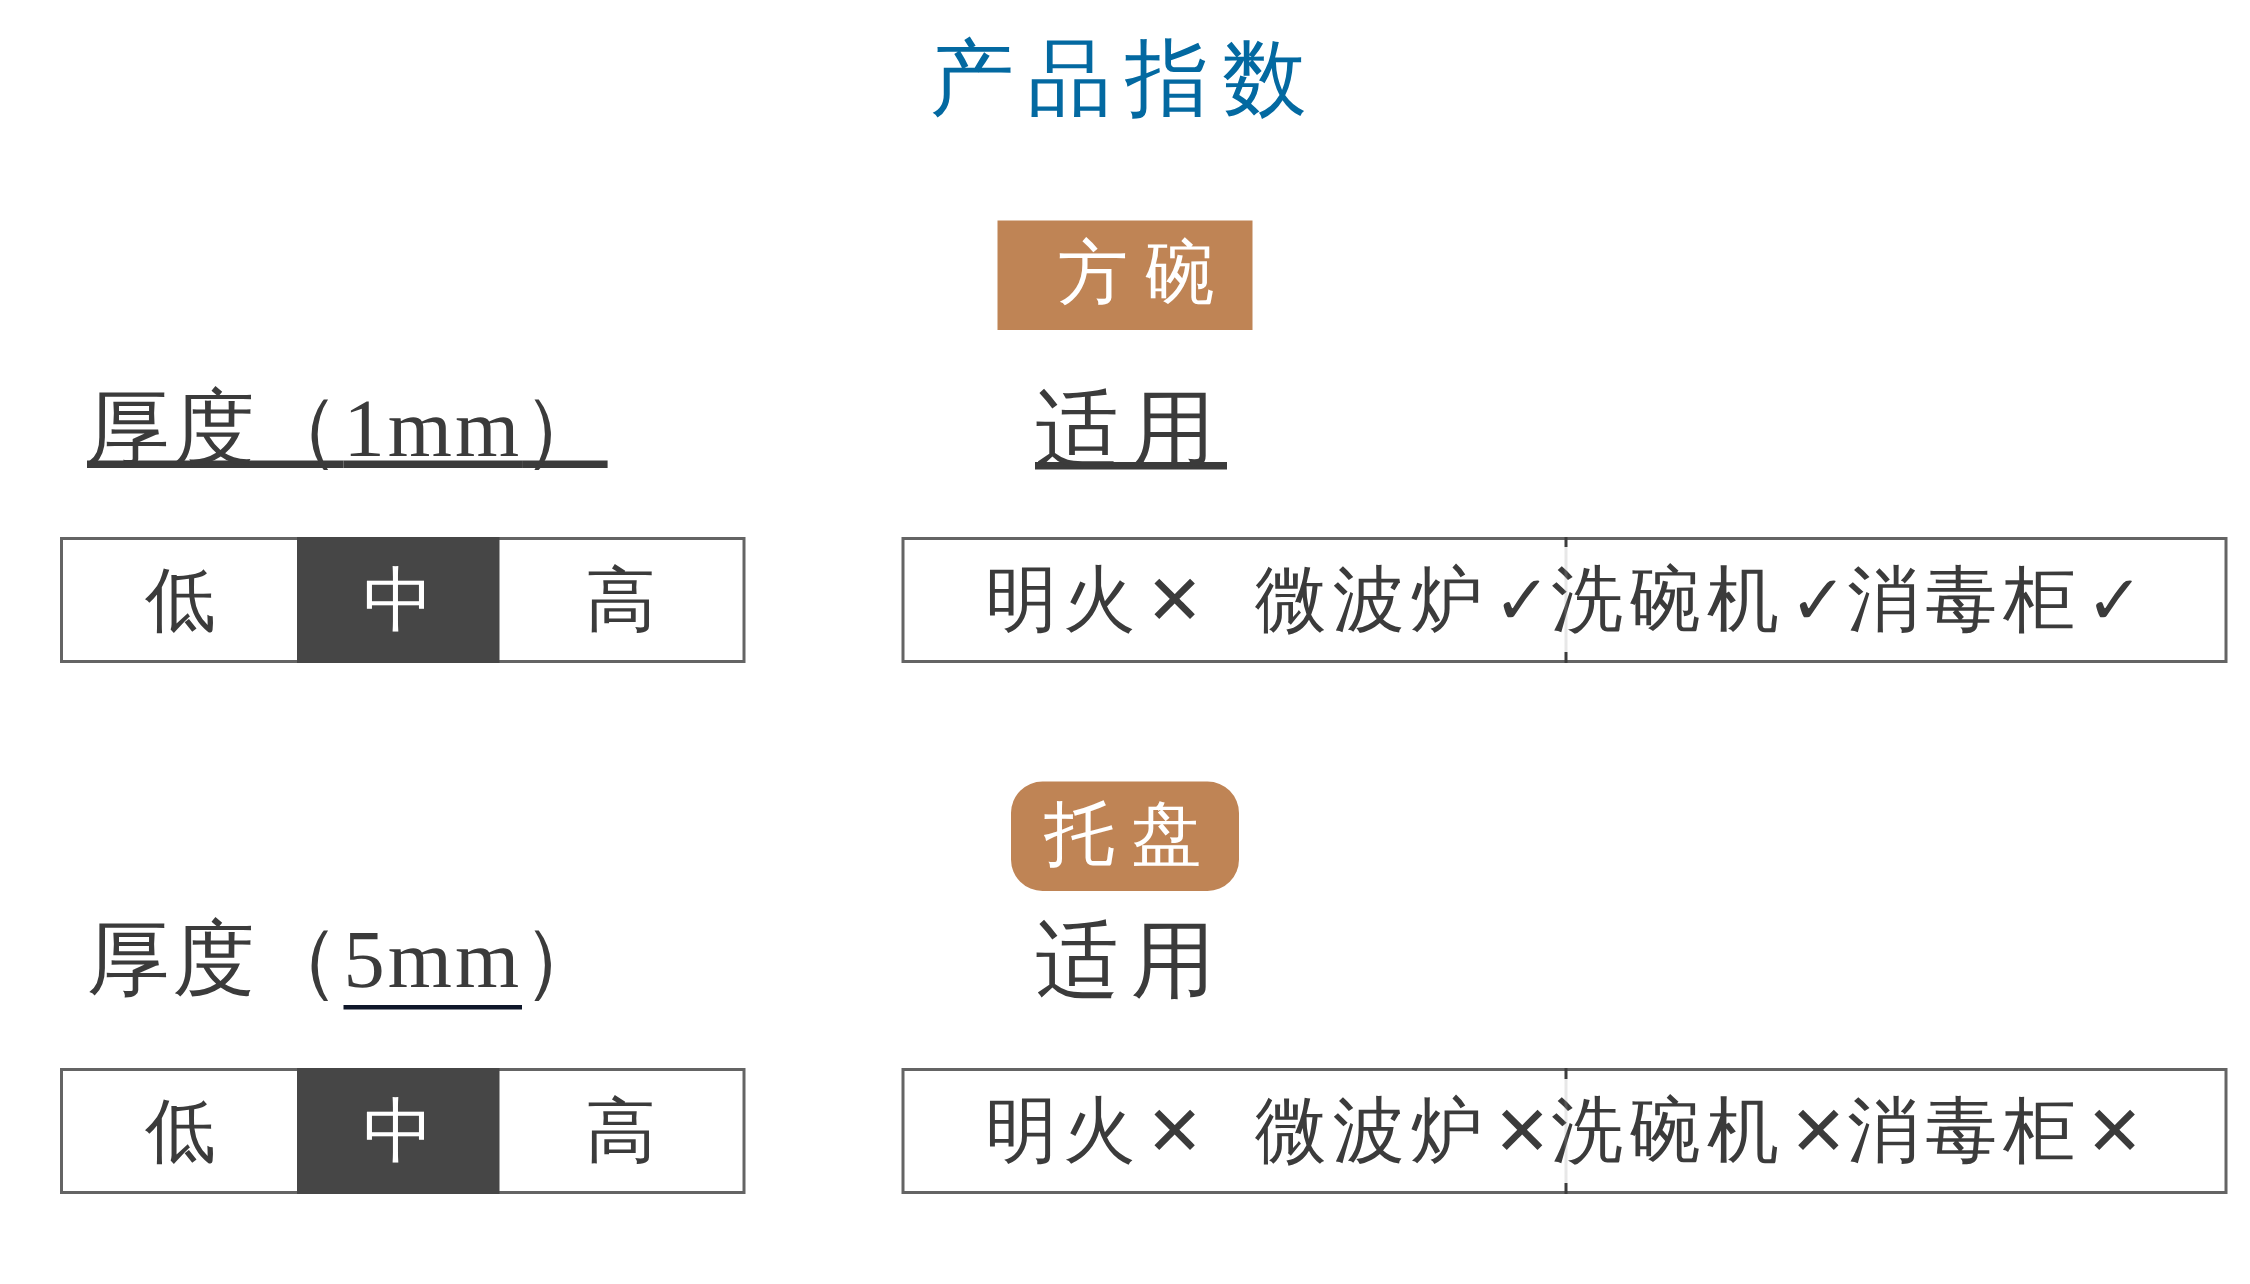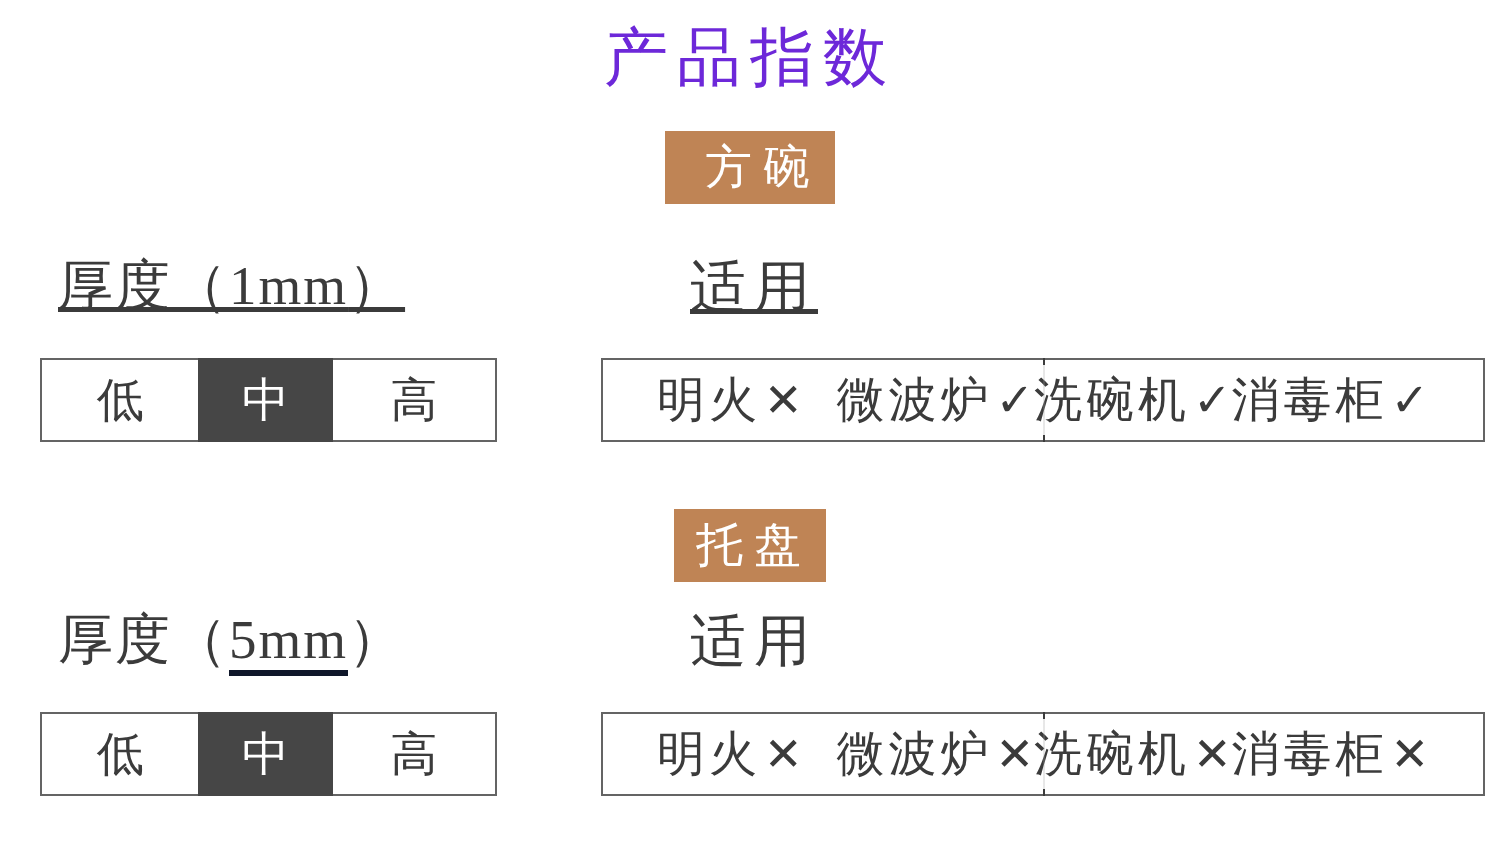--- a/index.html
+++ b/index.html
@@ -7,50 +7,50 @@
     position:relative;
     width:1500px;height:856px;
     background:#ffffff;
     color:#3b3b3b;
     font-family:"Liberation Serif","DejaVu Serif",serif;
     overflow:hidden;
   }
   .title{
     position:absolute;top:20px;left:0;right:0;
     text-align:center;
-    font-size:64px;line-height:1.2;
+    font-size:56px;line-height:1.2;
     letter-spacing:9px;
-    color:#6d28d9;
+    color:#0369a1;
   }
   .badge{
     position:absolute;left:50%;transform:translateX(-50%);
     background:#bf8455;
     color:#ffffff;
     font-size:47px;line-height:1;
     letter-spacing:11px;
     padding:13px 14px 13px 22px;
     white-space:nowrap;
   }
-  .badge.bowl{top:131px;padding-left:40px;}
-  .badge.tray{top:509px;}
+  .badge.bowl{top:147px;padding-left:40px;}
+  .badge.tray{top:521px;border-radius:21px;}
   .thickness-label{
     position:absolute;left:58px;
     font-size:55px;line-height:1.25;
     letter-spacing:2px;
     white-space:nowrap;
   }
   .apply-label{
     position:absolute;left:690px;
     font-size:56px;line-height:1.25;
     letter-spacing:8px;
     white-space:nowrap;
   }
   .row1-labels{top:252px;text-decoration:underline;}
   .row2-labels{top:606px;}
-  .underlined{border-bottom:6px solid #0f172a;}
+  .underlined{border-bottom:3px solid #0f172a;}
   .level-bar{
     position:absolute;left:40px;
     width:453px;height:80px;
     border:2px solid #646464;
     display:flex;
     font-size:47px;
     background:#ffffff;
   }
   .level-bar.row1{top:358px;}
   .level-bar.row2{top:712px;}

